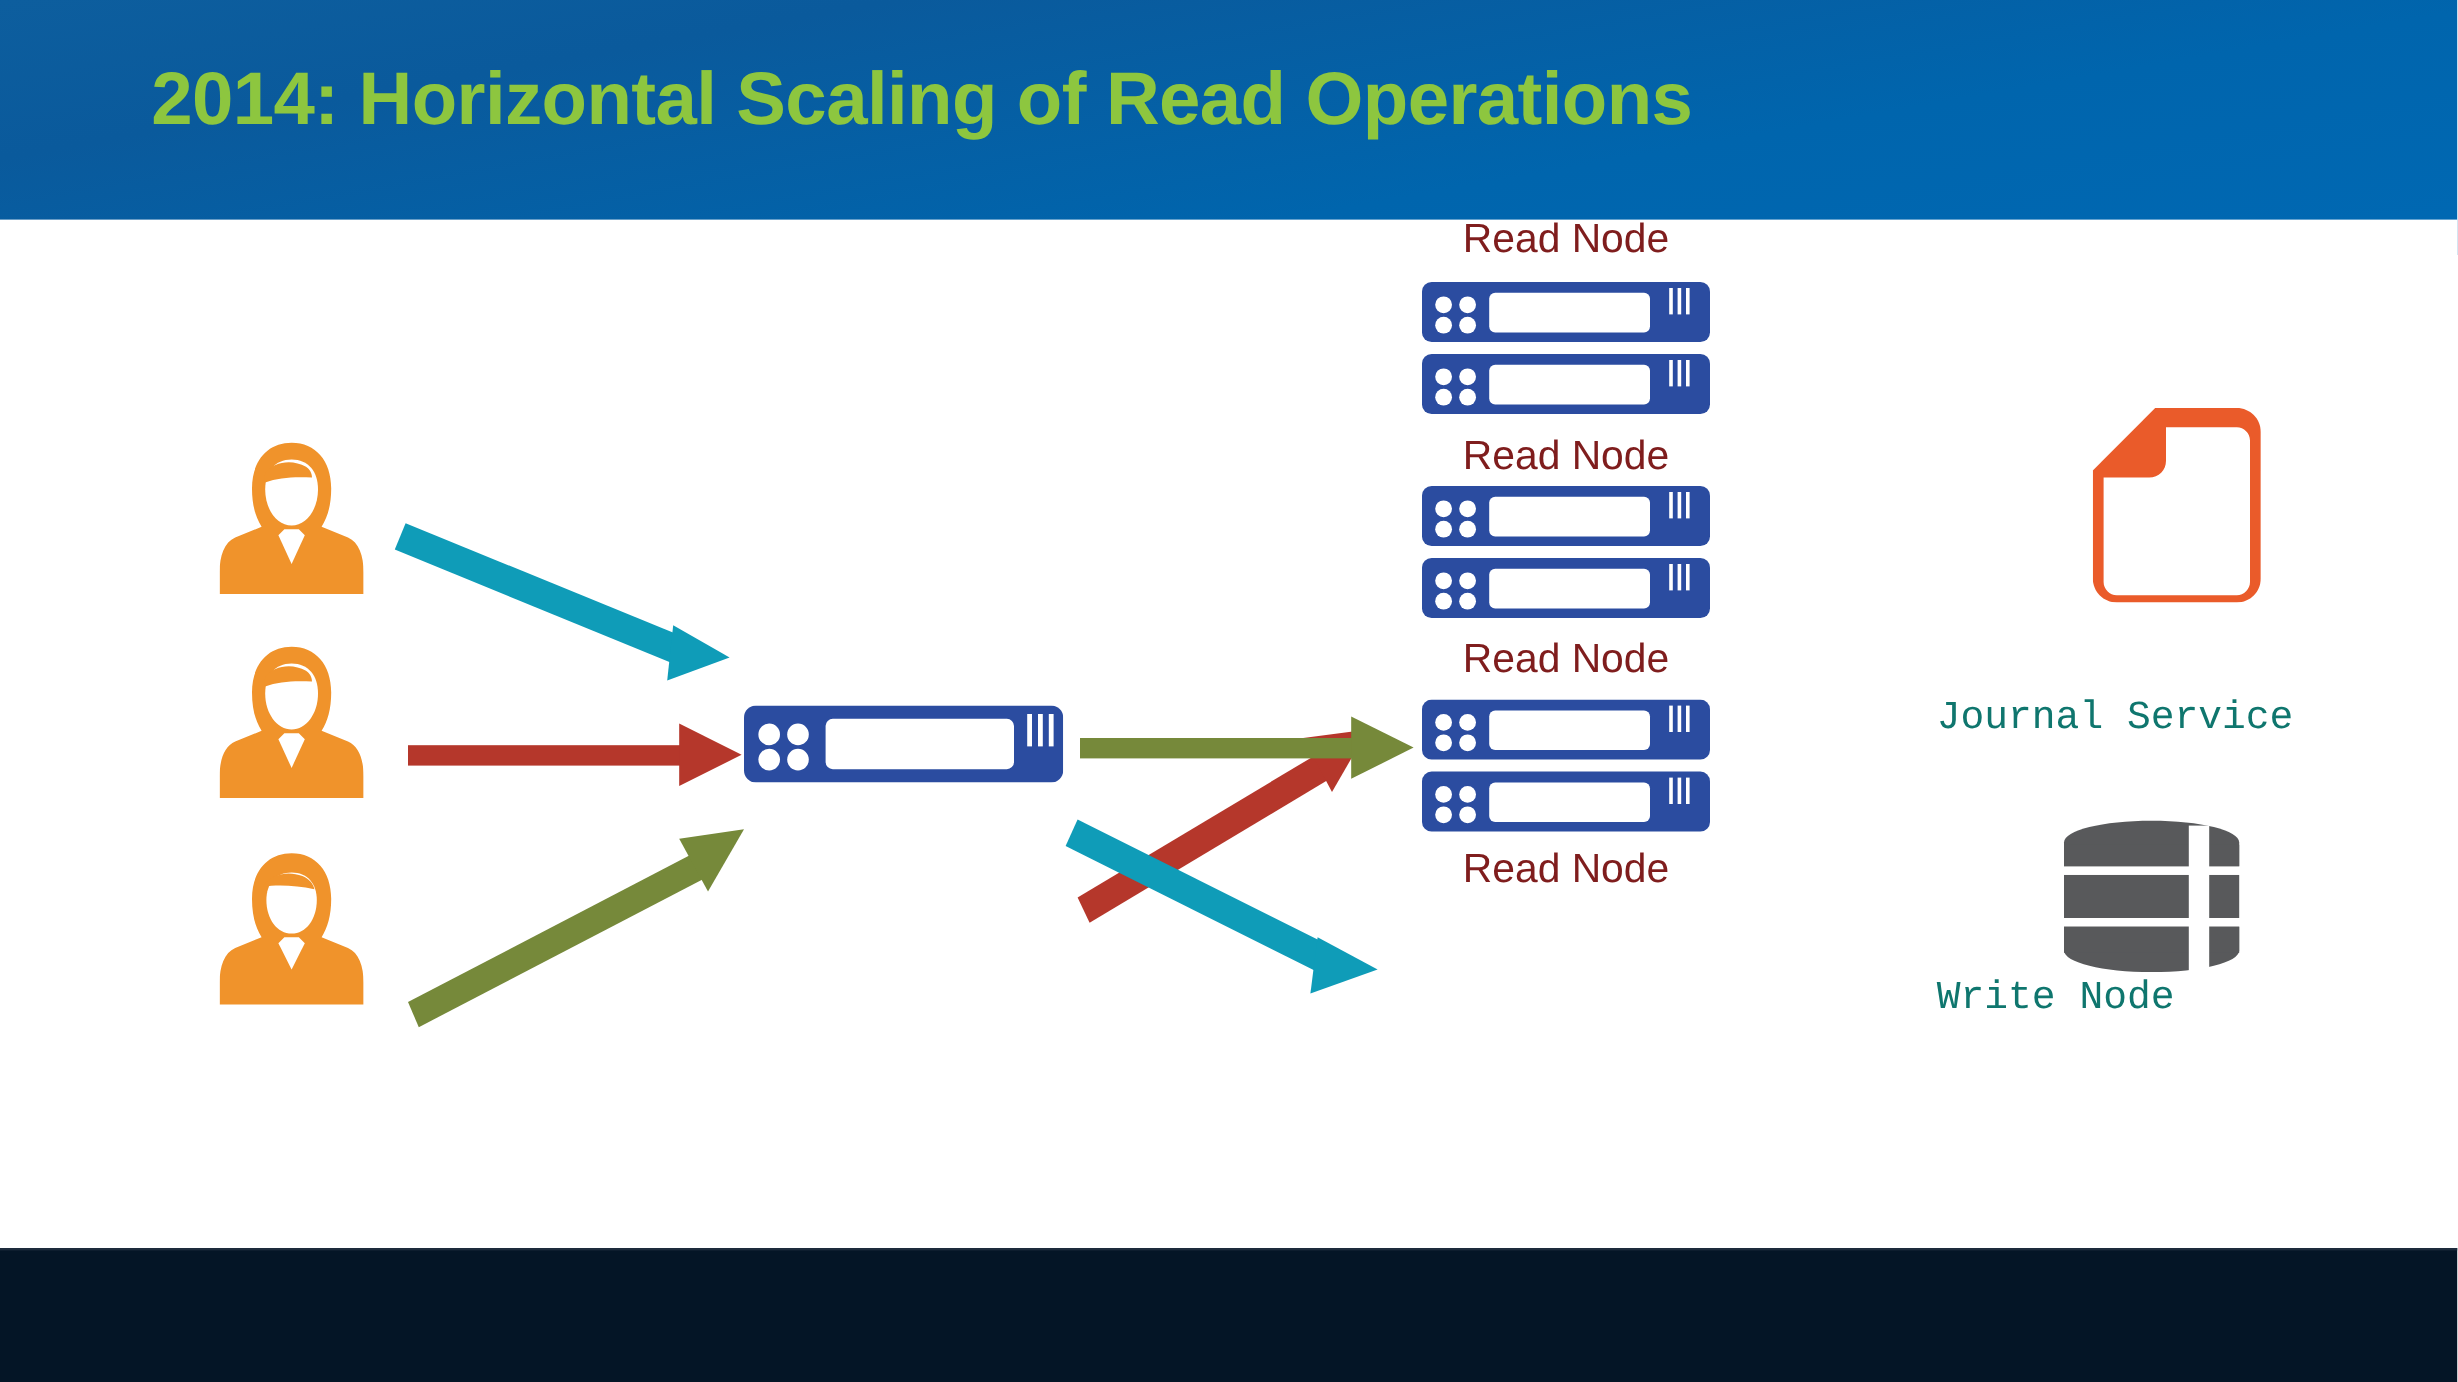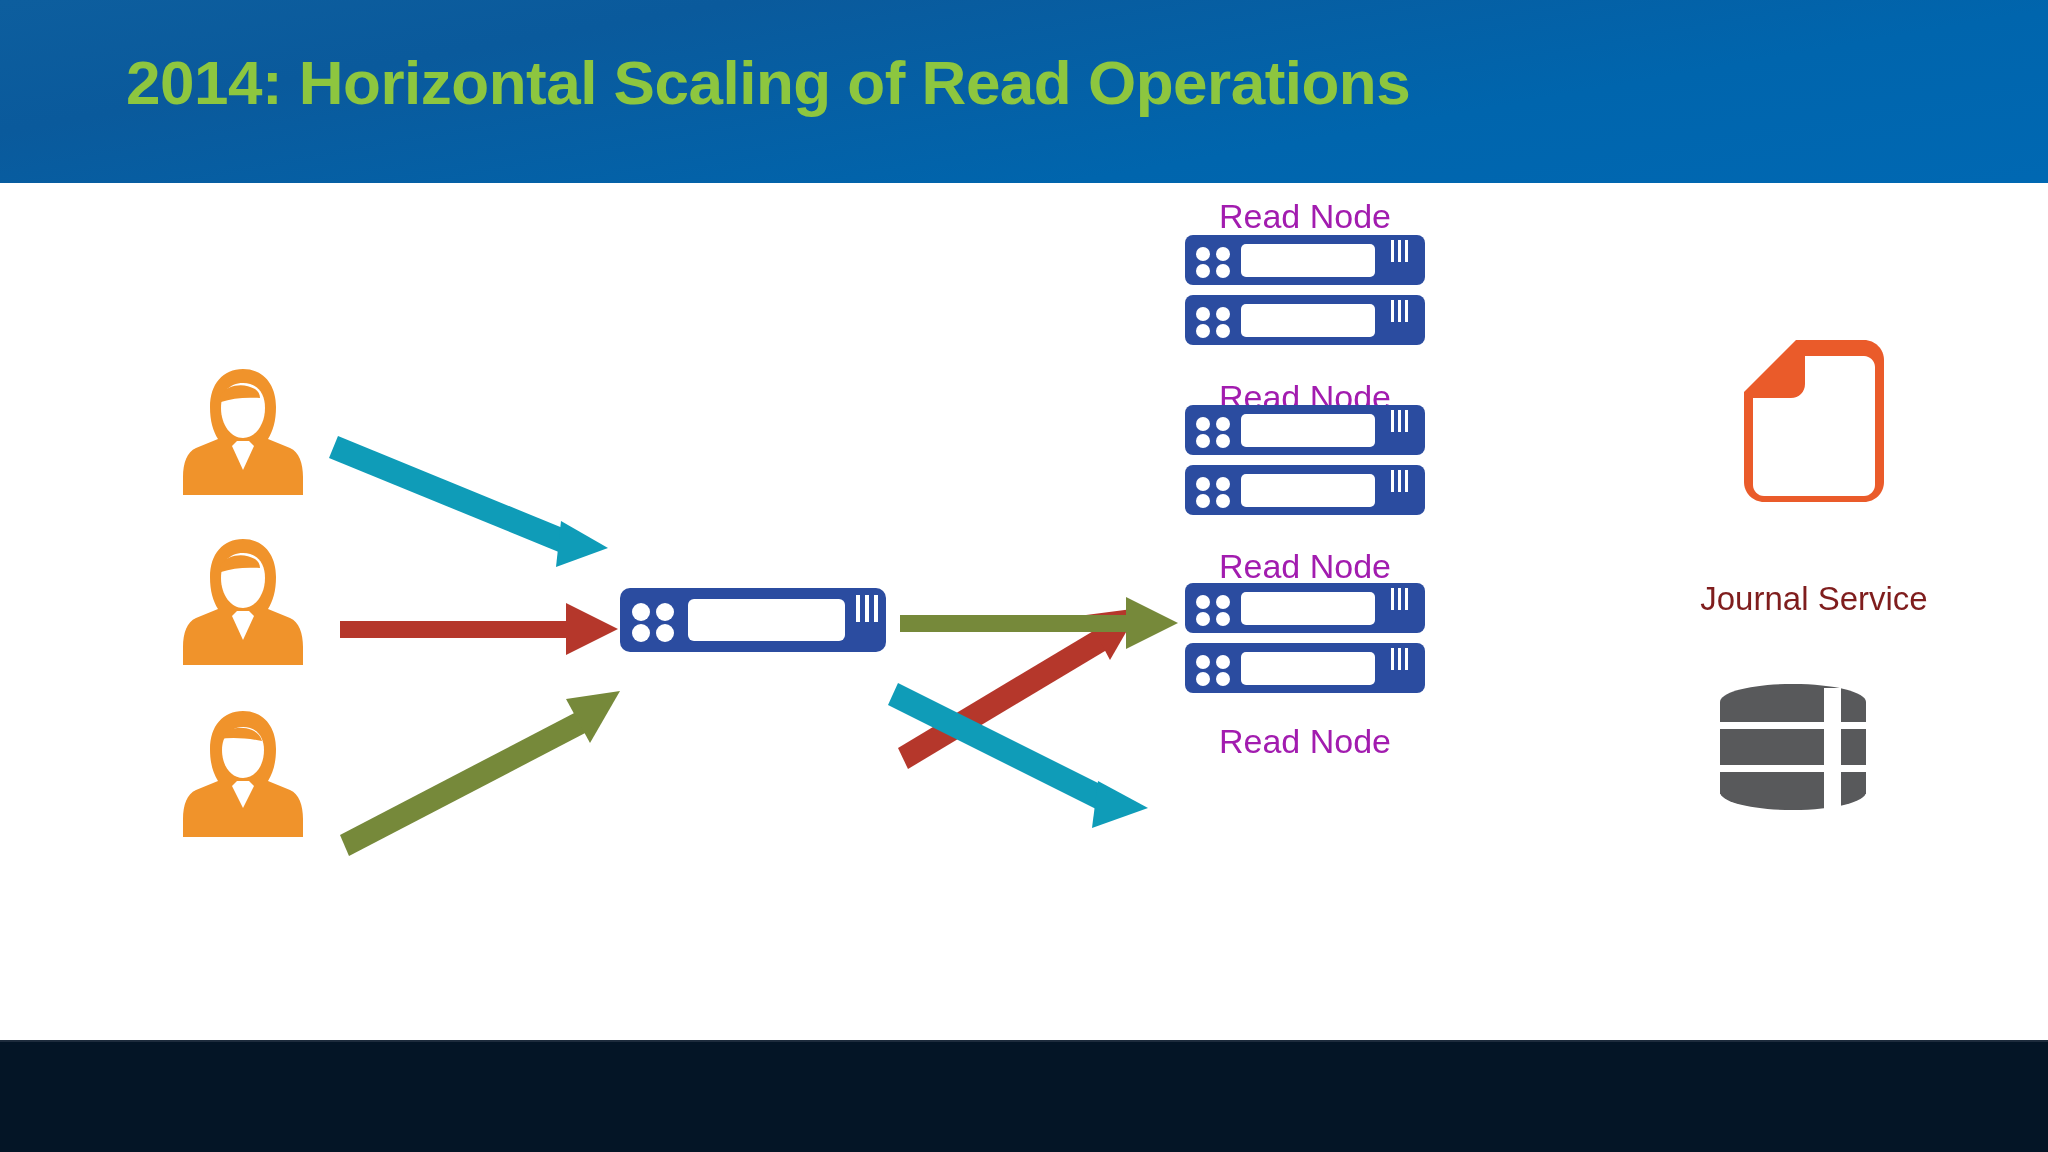--- a/index.html
+++ b/index.html
@@ -68,32 +68,30 @@
   .server {
     position: absolute;
   }
   .server svg { display: block; }
 
   
   .node-label {
     position: absolute;
     font-family: "Liberation Sans", sans-serif;
     font-size: 34px;
-    color: #a21caf;
-    white-space: nowrap;
-    text-align: center;
-    margin-top: 17px;
-  }
-  .side-label {
-    position: absolute;
-    font-family: Liberation Sans, sans-serif;
-    font-size: 33px;
     color: #7f1d1d;
     white-space: nowrap;
     text-align: center;
+  }
+  .side-label {
+    position: absolute;
+    font-family: Liberation Mono, monospace;
+    font-size: 33px;
+    color: #0f766e;
+    white-space: nowrap;
   }
 
   
   .doc-icon, .db-icon {
     position: absolute;
   }
   .doc-icon svg, .db-icon svg { display: block; }
 
   
   #footer-bar {
@@ -291,20 +289,21 @@
           <rect x="6" y="24" width="146" height="18"></rect>
           <rect x="6" y="49" width="146" height="36"></rect>
           <path d="M6 92h146v20c0 10-32 18-73 18S6 122 6 112z"></path>
           <rect x="6" y="92" width="146" height="22"></rect>
         </g>
         <rect x="110" y="8" width="17" height="122" fill="#ffffff"></rect>
         <rect x="0" y="42" width="158" height="7" fill="#ffffff"></rect>
         <rect x="0" y="85" width="158" height="7" fill="#ffffff"></rect>
       </svg>
     </div>
+    <div class="side-label" style="left:1614px; top:630px; width:360px;">Write Node</div>
 
   </div>
 
   <div id="footer-bar">
     
 
     
     
   </div>
 

